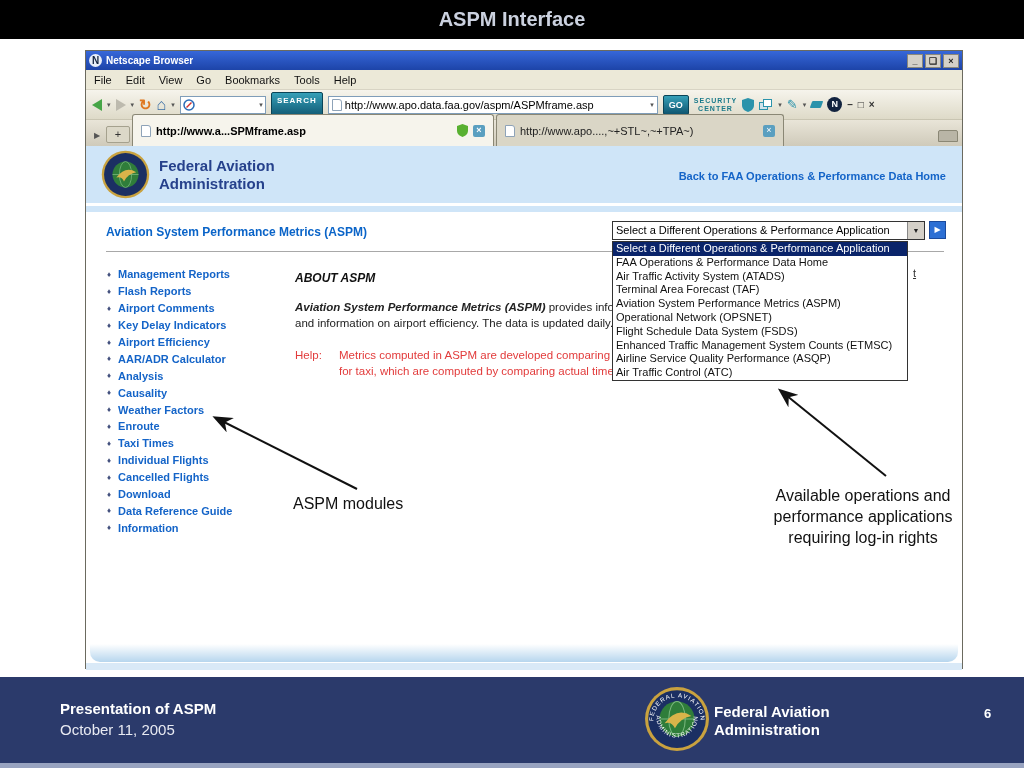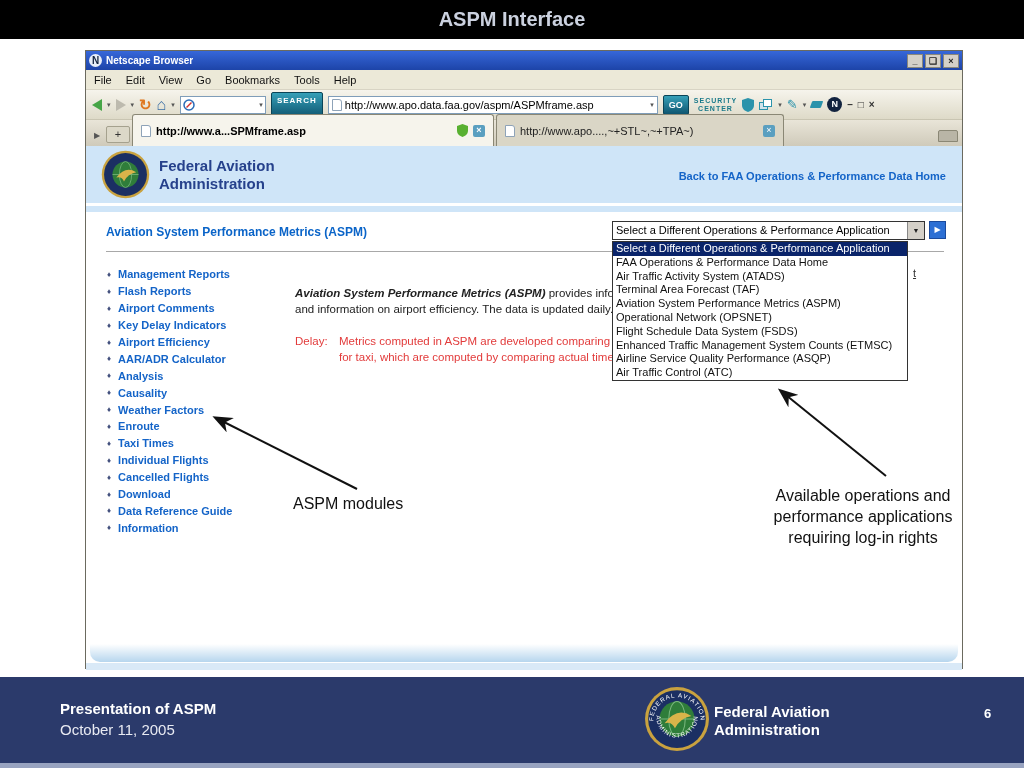--- a/index.html
+++ b/index.html
@@ -268,26 +268,27 @@
           <span class="sb-bullet">♦</span>
           <span class="sb-label">Data Reference Guide</span>
         </div>
         <div class="sb-item">
           <span class="sb-bullet">♦</span>
           <span class="sb-label">Information</span>
         </div>
       </div>
 
     <div class="content">
+      <div class="about-title">ABOUT ASPM</div>
       <div class="about-para">
         <span class="about-lead">Aviation System Performance Metrics (ASPM)</span><span> provides information</span><br>
         <span>and information on airport efficiency. The data is updated daily.</span>
       </div>
       <div class="note">
-        <span class="note-label">Delay:</span>
+        <span class="note-label">Help:</span>
         <span>
           <span class="note-line">Metrics computed in ASPM are developed comparing actual ti</span><br>
           <span class="note-line">for taxi, which are computed by comparing actual time to an u</span>
         </span>
       </div>
     </div>
 
     <span class="partial-link">t</span>
 
     <div class="combo">

